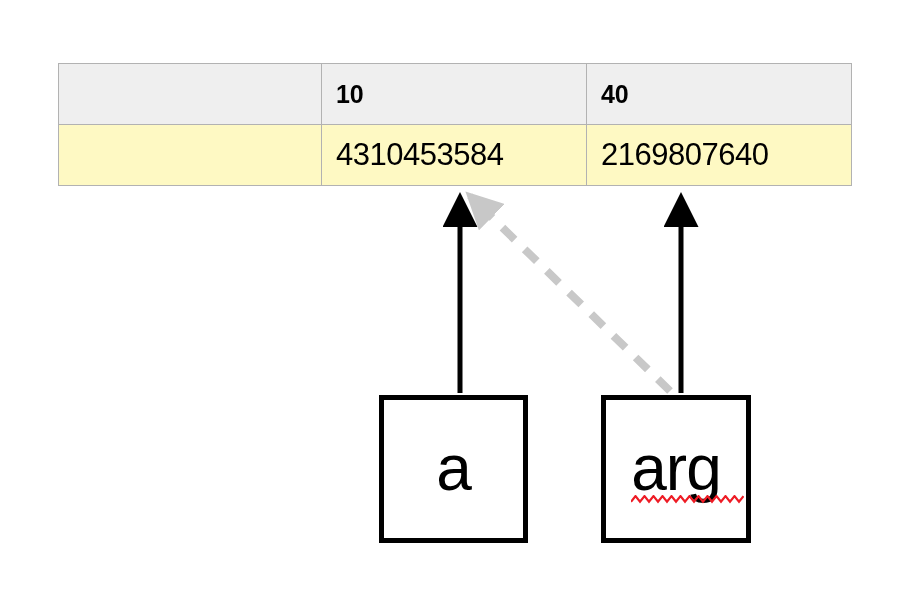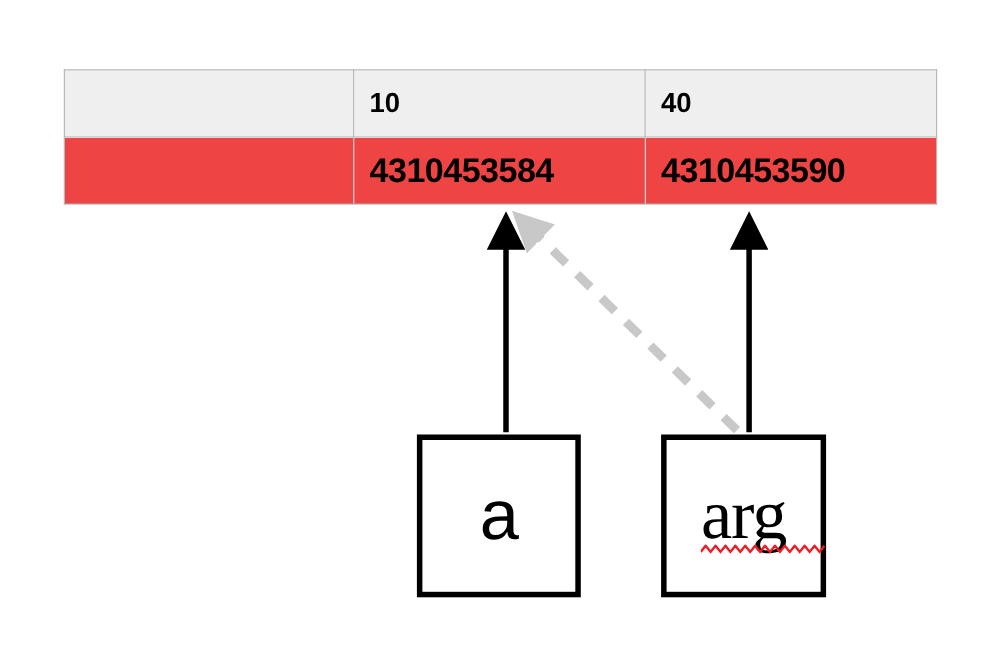--- a/index.html
+++ b/index.html
@@ -42,24 +42,24 @@
   }
   .addr-table tr.header-row td {
     background: #efefef;
     height: 60px;
     font-size: 25px;
     font-weight: bold;
     color: #000000;
     letter-spacing: -0.2px;
   }
   .addr-table tr.value-row td {
-    background: #ef4444;
+    background: #fef9c3;
     height: 60px;
     font-size: 31px;
-    font-weight: bold;
+    font-weight: normal;
     color: #000000;
     letter-spacing: -0.5px;
   }
   .col-blank { width: 263px; }
   .col-slot  { width: 265px; }
   .cell-blank { }
 
   
   #arrow-layer {
     position: absolute;
@@ -104,21 +104,20 @@
     left: 379px;
     top: 395px;
     width: 149px;
     height: 148px;
   }
   #box-arg {
     left: 601px;
     top: 395px;
     width: 150px;
     height: 148px;
-    font-family: Liberation Serif, serif;
   }
 </style>
 </head>
 <body>
 
 <div id="canvas">
 
   <table class="addr-table">
     <colgroup>
       <col class="col-blank">
@@ -127,21 +126,21 @@
     </colgroup>
     <tbody>
       <tr class="header-row">
         <td class="cell-blank"></td>
         <td>10</td>
         <td>40</td>
       </tr>
       <tr class="value-row">
         <td class="cell-blank"></td>
         <td>4310453584</td>
-        <td>4310453590</td>
+        <td>2169807640</td>
       </tr>
     </tbody>
   </table>
 
   <svg id="arrow-layer" viewBox="0 0 906 594">
     <defs>
       <marker id="head-black" markerWidth="7" markerHeight="7" refX="5.6" refY="3.5" orient="auto" markerUnits="strokeWidth">
         <path d="M0,0 L7,3.5 L0,7 Z" fill="#000000"></path>
       </marker>
       <marker id="head-gray" markerWidth="4.6" markerHeight="4.6" refX="3.8" refY="2.3" orient="auto" markerUnits="strokeWidth">

